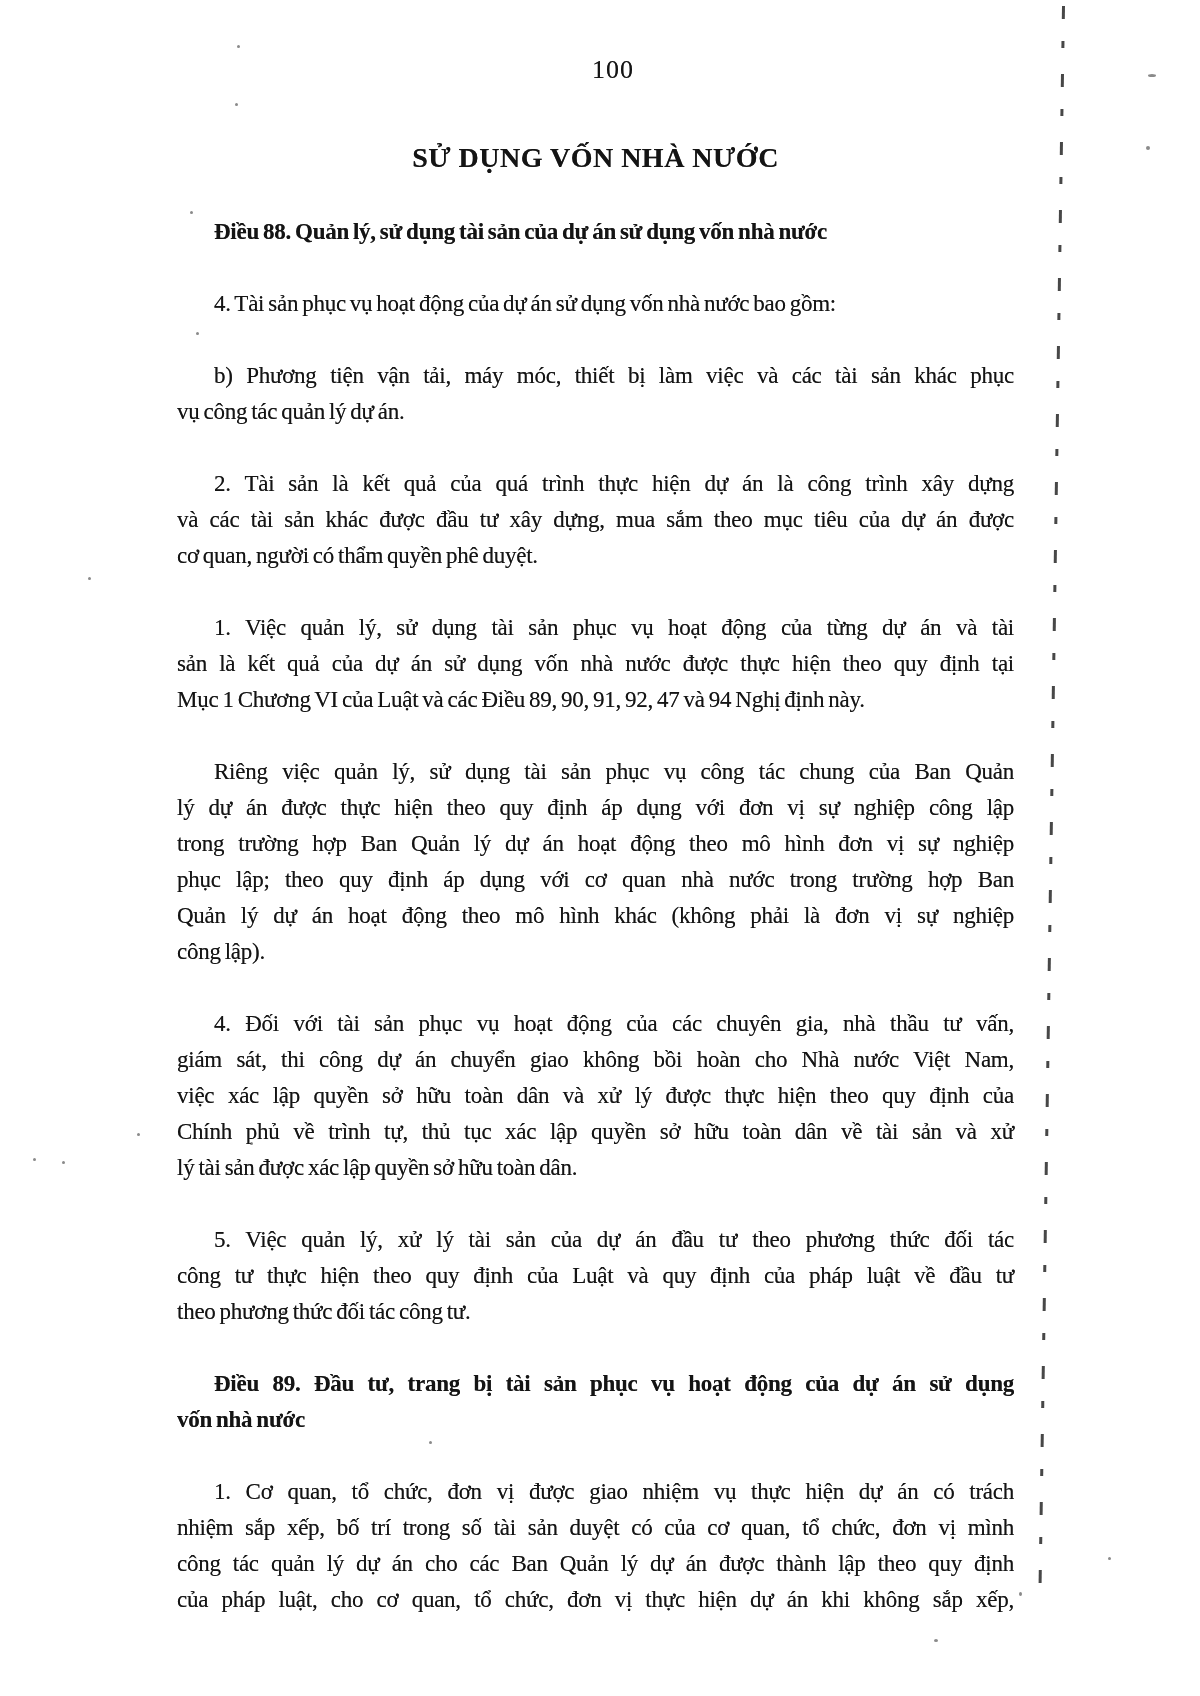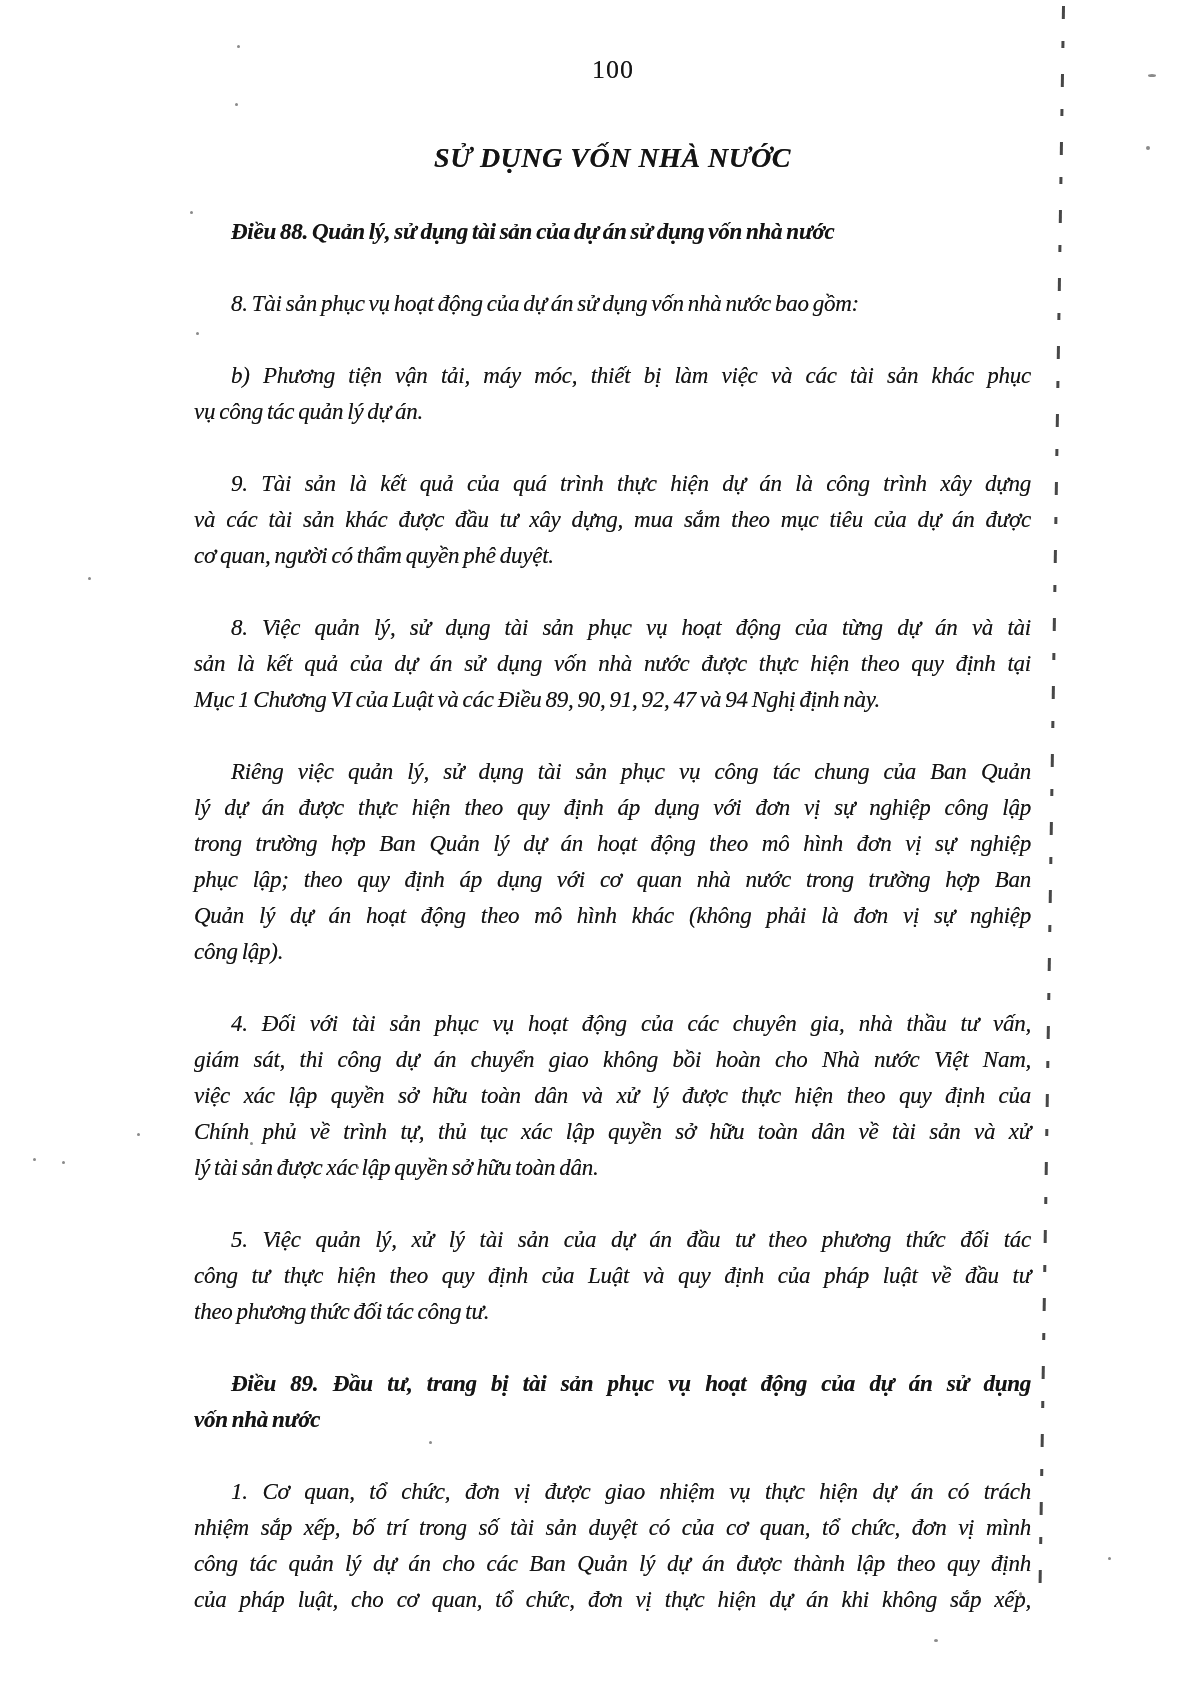--- a/index.html
+++ b/index.html
@@ -19,23 +19,22 @@
     width: 1192px;
     text-align: center;
     font-size: 26px;
     line-height: 32px;
     letter-spacing: 1px;
     text-shadow: 0 0 0.5px rgba(0,0,0,0.5);
   }
   .content {
     position: absolute;
     top: 138px;
-    left: 194px;
+    left: 177px;
     width: 837px;
-    font-style: italic;
   }
   .section-heading {
     text-align: center;
     font-weight: bold;
     font-size: 28px;
     line-height: 40px;
     margin-bottom: 26px;
     letter-spacing: 0.5px;
     text-shadow: 0 0 0.5px rgba(0,0,0,0.6);
   }
@@ -85,33 +84,33 @@
 
   <div class="pagenum" data-name="page-number">100</div>
 
   <div class="content" data-name="document-content">
     <div class="section-heading" data-name="section-heading">SỬ DỤNG VỐN NHÀ NƯỚC</div>
     <div data-name="document-body">
         <div class="block bold" data-name="article-88-title">
           <div class="line first" data-name="article-88-title-line-1">Điều 88. Quản lý, sử dụng tài sản của dự án sử dụng vốn nhà nước</div>
         </div>
         <div class="block" data-name="article-88-clause-1">
-          <div class="line first" data-name="article-88-clause-1-line-1">8. Tài sản phục vụ hoạt động của dự án sử dụng vốn nhà nước bao gồm:</div>
+          <div class="line first" data-name="article-88-clause-1-line-1">4. Tài sản phục vụ hoạt động của dự án sử dụng vốn nhà nước bao gồm:</div>
         </div>
         <div class="block" data-name="article-88-clause-1b">
           <div class="line first just" data-name="article-88-clause-1b-line-1">b) Phương tiện vận tải, máy móc, thiết bị làm việc và các tài sản khác phục</div>
           <div class="line" data-name="article-88-clause-1b-line-2">vụ công tác quản lý dự án.</div>
         </div>
         <div class="block" data-name="article-88-clause-2">
-          <div class="line first just" data-name="article-88-clause-2-line-1">9. Tài sản là kết quả của quá trình thực hiện dự án là công trình xây dựng</div>
+          <div class="line first just" data-name="article-88-clause-2-line-1">2. Tài sản là kết quả của quá trình thực hiện dự án là công trình xây dựng</div>
           <div class="line just" data-name="article-88-clause-2-line-2">và các tài sản khác được đầu tư xây dựng, mua sắm theo mục tiêu của dự án được</div>
           <div class="line" data-name="article-88-clause-2-line-3">cơ quan, người có thẩm quyền phê duyệt.</div>
         </div>
         <div class="block" data-name="article-88-clause-3">
-          <div class="line first just" data-name="article-88-clause-3-line-1">8. Việc quản lý, sử dụng tài sản phục vụ hoạt động của từng dự án và tài</div>
+          <div class="line first just" data-name="article-88-clause-3-line-1">1. Việc quản lý, sử dụng tài sản phục vụ hoạt động của từng dự án và tài</div>
           <div class="line just" data-name="article-88-clause-3-line-2">sản là kết quả của dự án sử dụng vốn nhà nước được thực hiện theo quy định tại</div>
           <div class="line" data-name="article-88-clause-3-line-3">Mục 1 Chương VI của Luật và các Điều 89, 90, 91, 92, 47 và 94 Nghị định này.</div>
         </div>
         <div class="block" data-name="article-88-clause-3-rieng">
           <div class="line first just" data-name="article-88-clause-3-rieng-line-1">Riêng việc quản lý, sử dụng tài sản phục vụ công tác chung của Ban Quản</div>
           <div class="line just" data-name="article-88-clause-3-rieng-line-2">lý dự án được thực hiện theo quy định áp dụng với đơn vị sự nghiệp công lập</div>
           <div class="line just" data-name="article-88-clause-3-rieng-line-3">trong trường hợp Ban Quản lý dự án hoạt động theo mô hình đơn vị sự nghiệp</div>
           <div class="line just" data-name="article-88-clause-3-rieng-line-4">phục lập; theo quy định áp dụng với cơ quan nhà nước trong trường hợp Ban</div>
           <div class="line just" data-name="article-88-clause-3-rieng-line-5">Quản lý dự án hoạt động theo mô hình khác (không phải là đơn vị sự nghiệp</div>
           <div class="line" data-name="article-88-clause-3-rieng-line-6">công lập).</div>

